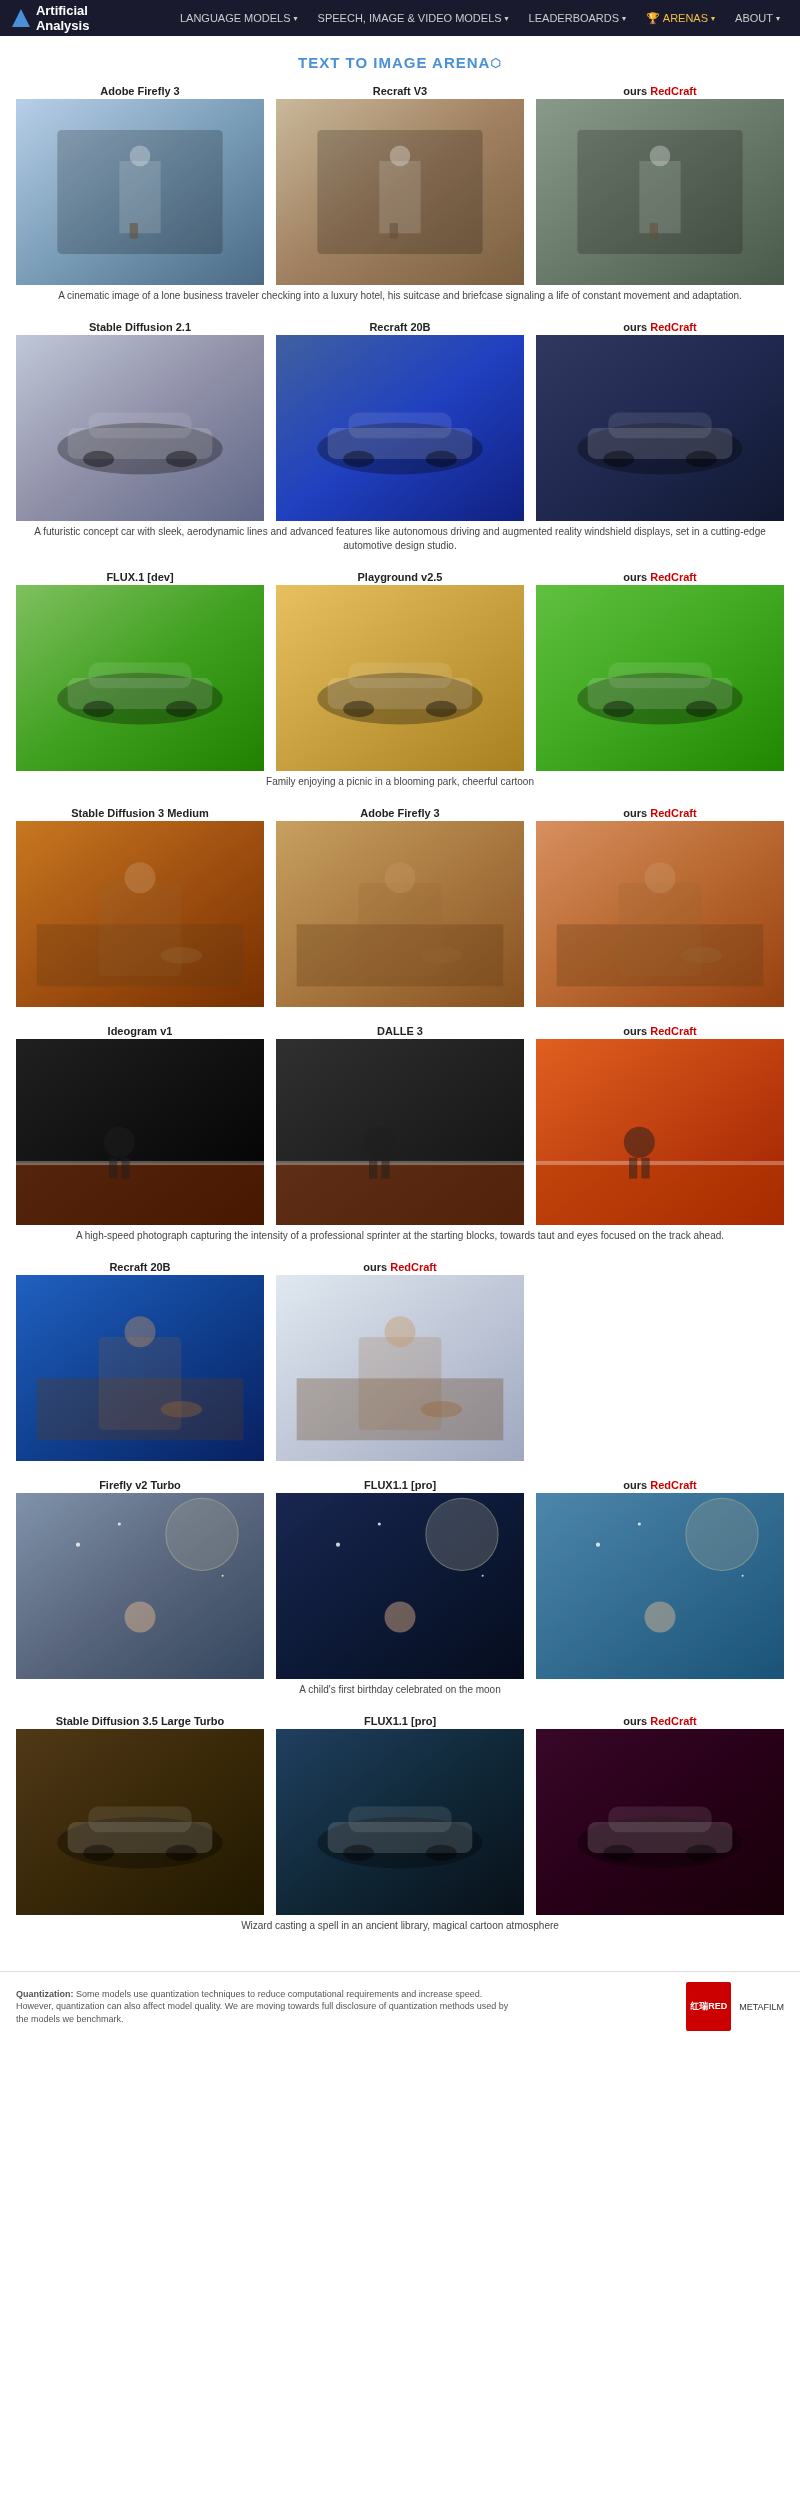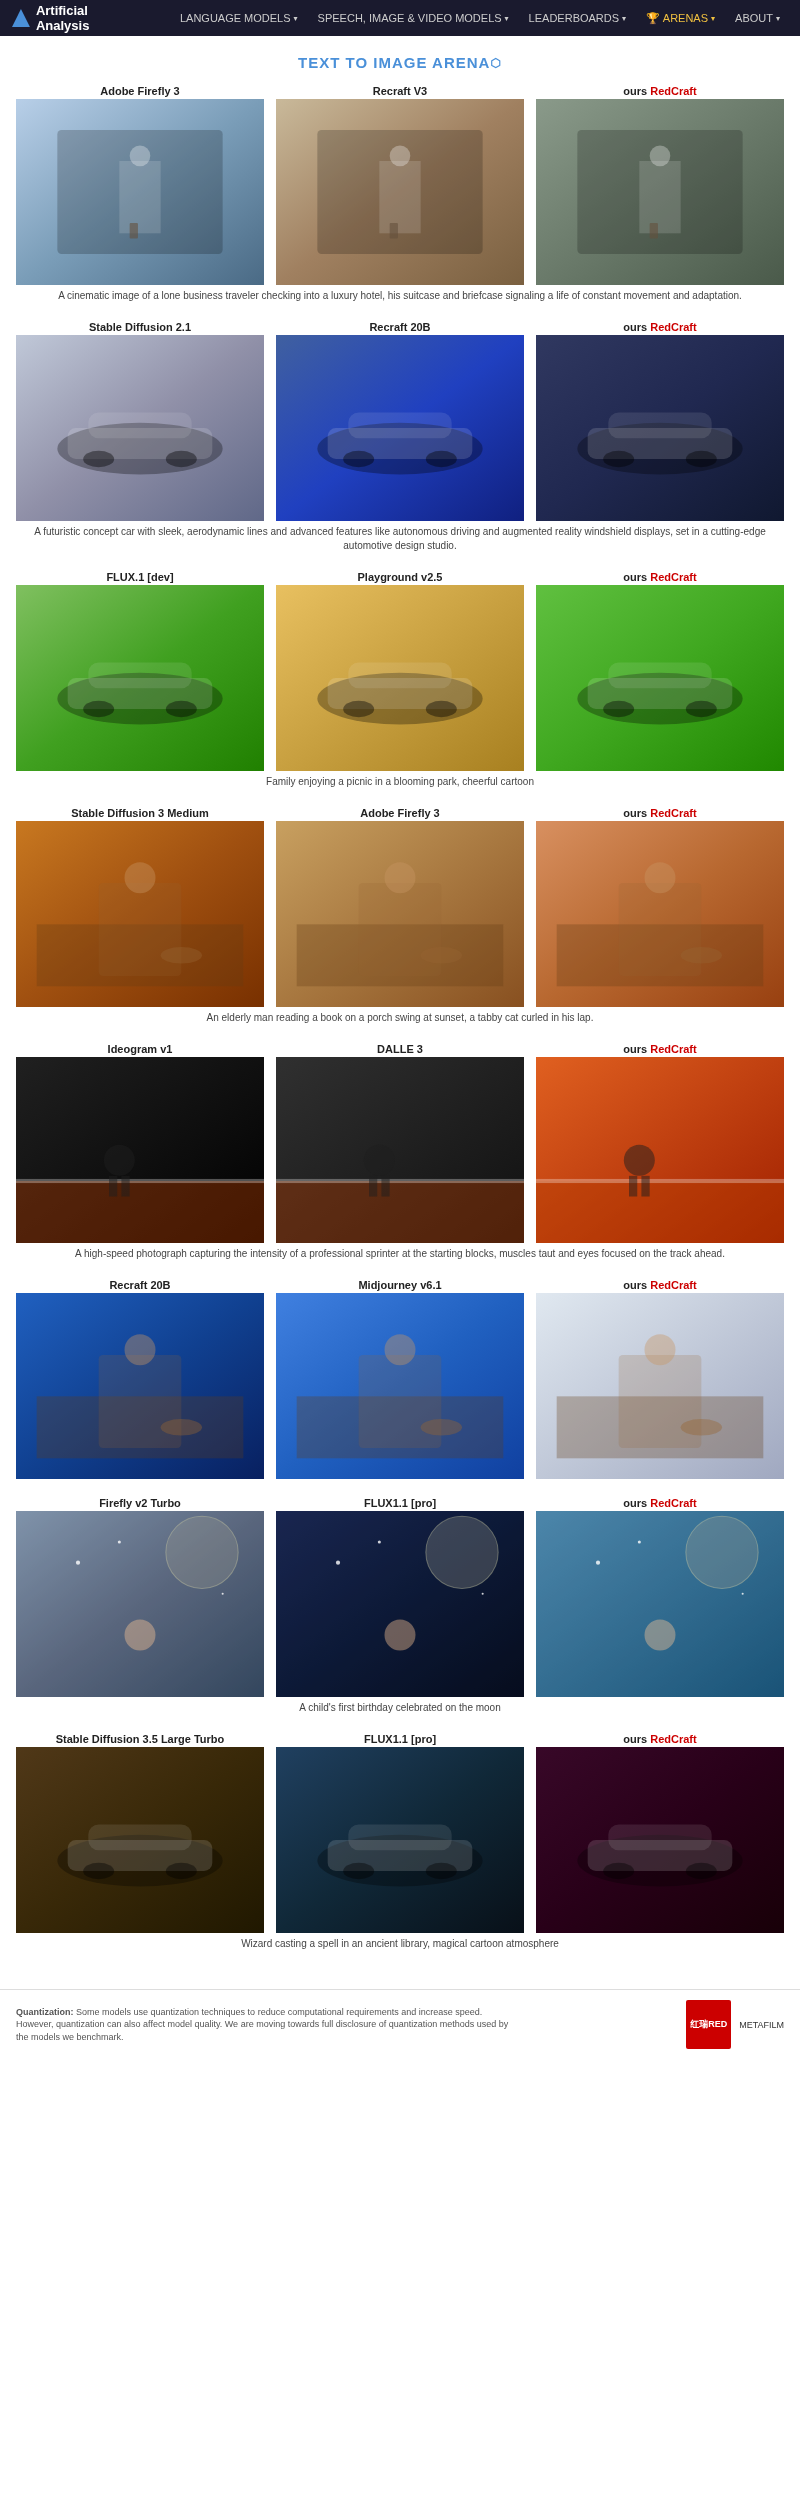--- a/index.html
+++ b/index.html
@@ -482,21 +482,20 @@
     <rect width="240" height="180" fill="url(#bg32)"></rect>
     <rect x="20" y="100" width="200" height="60" fill="rgba(100,60,20,0.3)"></rect>
       <rect x="80" y="60" width="80" height="90" fill="rgba(150,100,50,0.2)" rx="4"></rect>
       <circle cx="120" cy="55" r="15" fill="rgba(200,150,100,0.4)"></circle>
       <ellipse cx="160" cy="130" rx="20" ry="8" fill="rgba(150,100,50,0.4)"></ellipse>
   </svg>
               </div>
             </div>
           </div>
         </div>
-        <div class="caption">An elderly man reading a book on a porch swing at sunset, a tabby cat curled in his lap.</div>
       </div>
       <div class="comparison-block comp-5">
         <div class="comparison-images">
           <div class="image-col col-0">
             <div class="image-label">Ideogram v1</div>
             <div class="img-box">
               <div class="img-placeholder">
                 <svg width="100%" height="100%" viewBox="0 0 240 180" xmlns="http://www.w3.org/2000/svg" preserveAspectRatio="xMidYMid slice">
     <defs>
       <linearGradient id="bg40" x1="0" y1="0" x2="1" y2="1">
@@ -553,58 +552,37 @@
     <rect x="0" y="120" width="240" height="60" fill="rgba(180,60,0,0.4)"></rect>
       <rect x="0" y="118" width="240" height="4" fill="rgba(255,255,255,0.3)"></rect>
       <ellipse cx="100" cy="100" rx="15" ry="15" fill="rgba(30,30,30,0.5)"></ellipse>
       <rect x="90" y="115" width="8" height="20" fill="rgba(30,30,30,0.5)"></rect>
       <rect x="102" y="115" width="8" height="20" fill="rgba(30,30,30,0.5)"></rect>
   </svg>
               </div>
             </div>
           </div>
         </div>
-        <div class="caption">A high-speed photograph capturing the intensity of a professional sprinter at the starting blocks, muscles taut and eyes focused on the track ahead.</div>
+        <div class="caption">A high-speed photograph capturing the intensity of a professional sprinter at the starting blocks, towards taut and eyes focused on the track ahead.</div>
       </div>
       <div class="comparison-block comp-6">
         <div class="comparison-images">
           <div class="image-col col-0">
             <div class="image-label">Recraft 20B</div>
             <div class="img-box">
               <div class="img-placeholder">
                 <svg width="100%" height="100%" viewBox="0 0 240 180" xmlns="http://www.w3.org/2000/svg" preserveAspectRatio="xMidYMid slice">
     <defs>
       <linearGradient id="bg50" x1="0" y1="0" x2="1" y2="1">
         <stop offset="0%" stop-color="#2060c0"></stop>
         <stop offset="50%" stop-color="#104090"></stop>
         <stop offset="100%" stop-color="#082060"></stop>
       </linearGradient>
     </defs>
     <rect width="240" height="180" fill="url(#bg50)"></rect>
-    <rect x="20" y="100" width="200" height="60" fill="rgba(100,60,20,0.3)"></rect>
-      <rect x="80" y="60" width="80" height="90" fill="rgba(150,100,50,0.2)" rx="4"></rect>
-      <circle cx="120" cy="55" r="15" fill="rgba(200,150,100,0.4)"></circle>
-      <ellipse cx="160" cy="130" rx="20" ry="8" fill="rgba(150,100,50,0.4)"></ellipse>
-  </svg>
-              </div>
-            </div>
-          </div>
-          <div class="image-col col-1">
-            <div class="image-label">Midjourney v6.1</div>
-            <div class="img-box">
-              <div class="img-placeholder">
-                <svg width="100%" height="100%" viewBox="0 0 240 180" xmlns="http://www.w3.org/2000/svg" preserveAspectRatio="xMidYMid slice">
-    <defs>
-      <linearGradient id="bg51" x1="0" y1="0" x2="1" y2="1">
-        <stop offset="0%" stop-color="#4080e0"></stop>
-        <stop offset="50%" stop-color="#2060c0"></stop>
-        <stop offset="100%" stop-color="#1040a0"></stop>
-      </linearGradient>
-    </defs>
-    <rect width="240" height="180" fill="url(#bg51)"></rect>
     <rect x="20" y="100" width="200" height="60" fill="rgba(100,60,20,0.3)"></rect>
       <rect x="80" y="60" width="80" height="90" fill="rgba(150,100,50,0.2)" rx="4"></rect>
       <circle cx="120" cy="55" r="15" fill="rgba(200,150,100,0.4)"></circle>
       <ellipse cx="160" cy="130" rx="20" ry="8" fill="rgba(150,100,50,0.4)"></ellipse>
   </svg>
               </div>
             </div>
           </div>
           <div class="image-col col-2">
             <div class="image-label"><span style="color:#222">ours </span><span class="redcraft" style="color:#c00">RedCraft</span></div>

